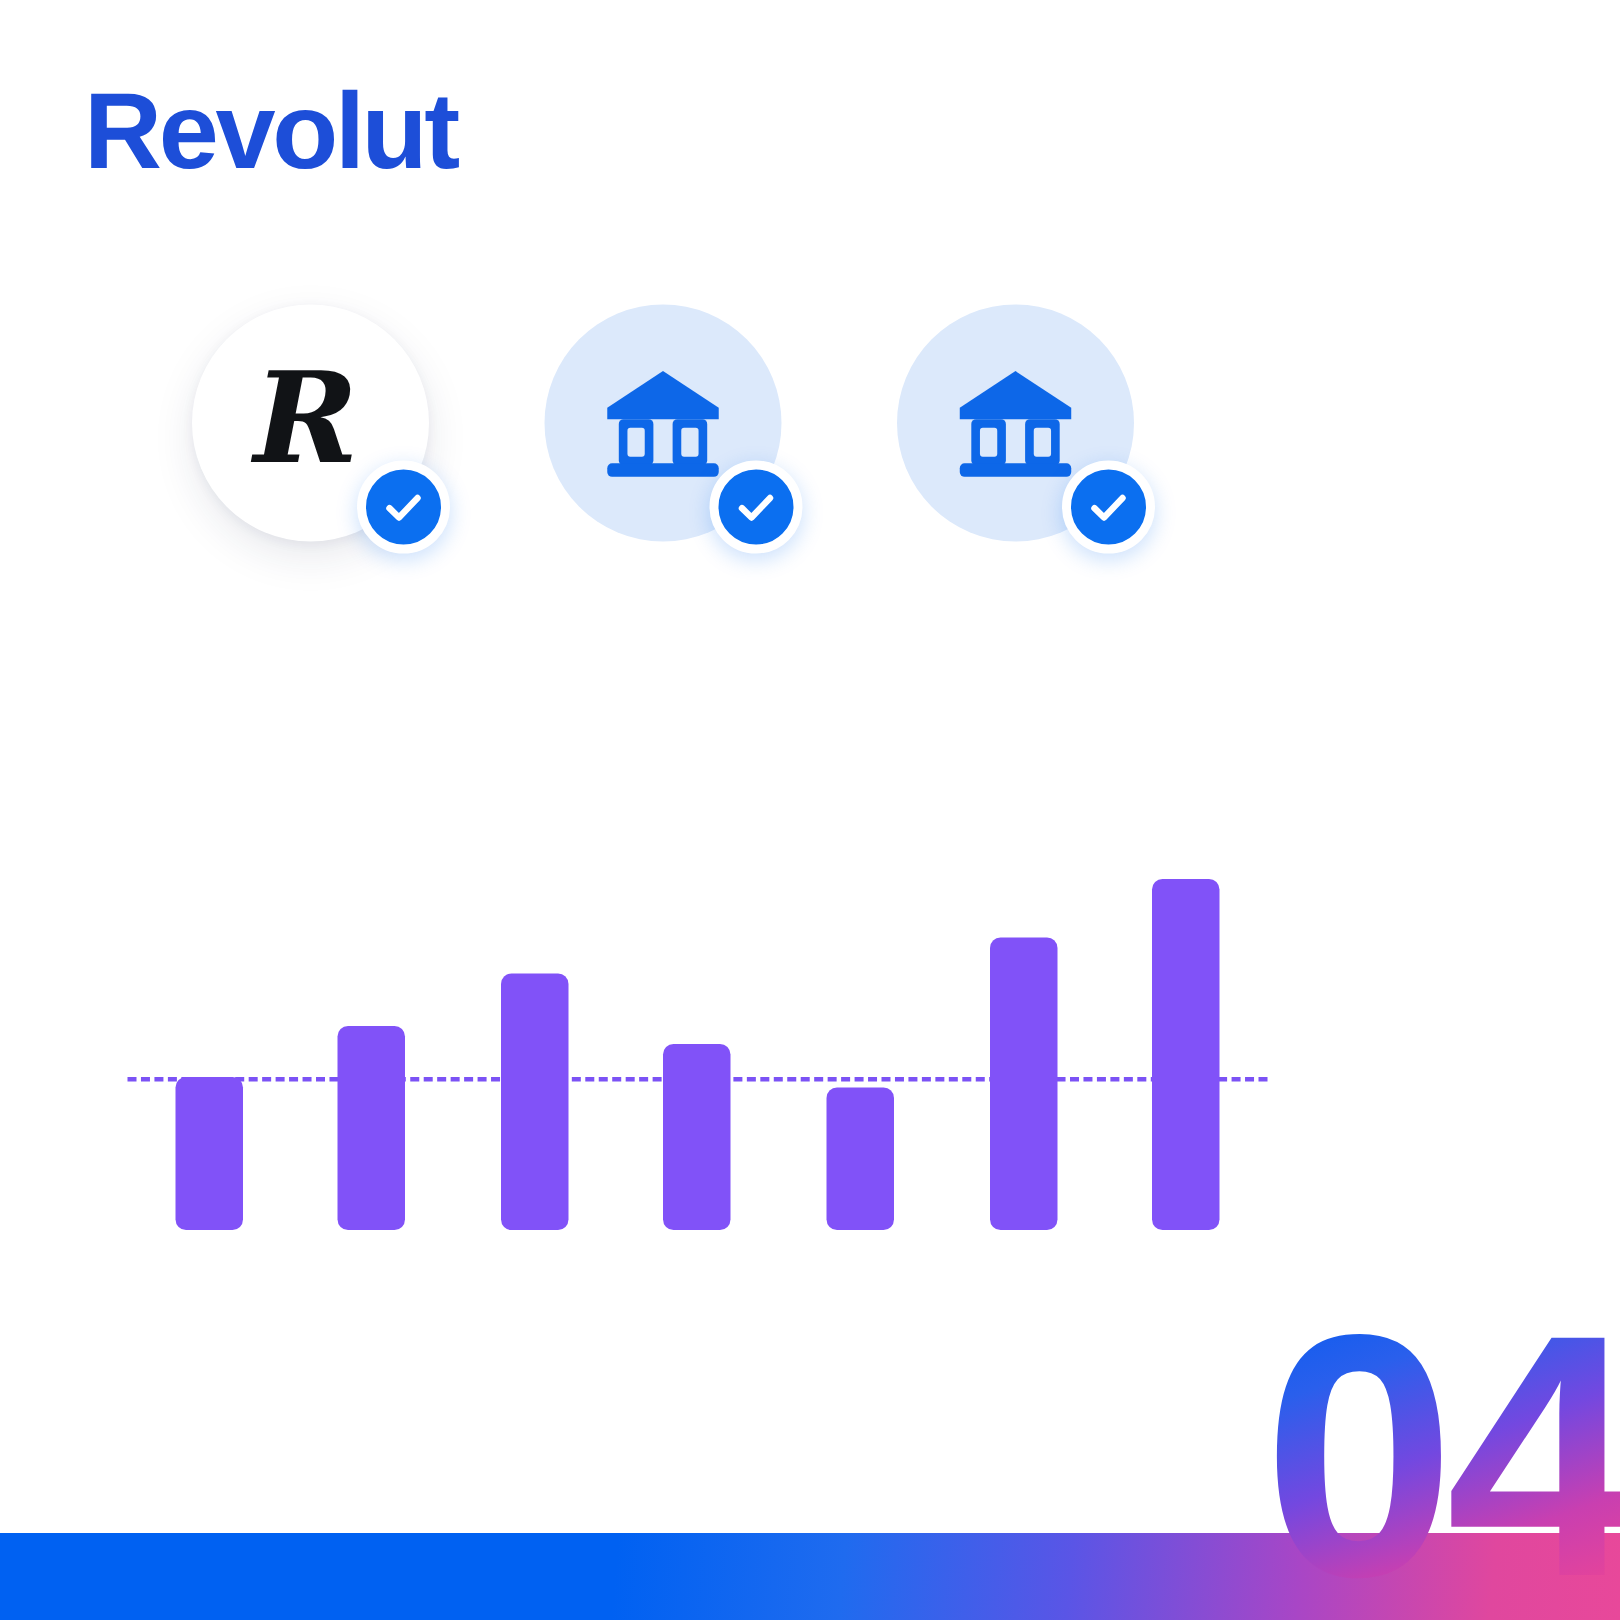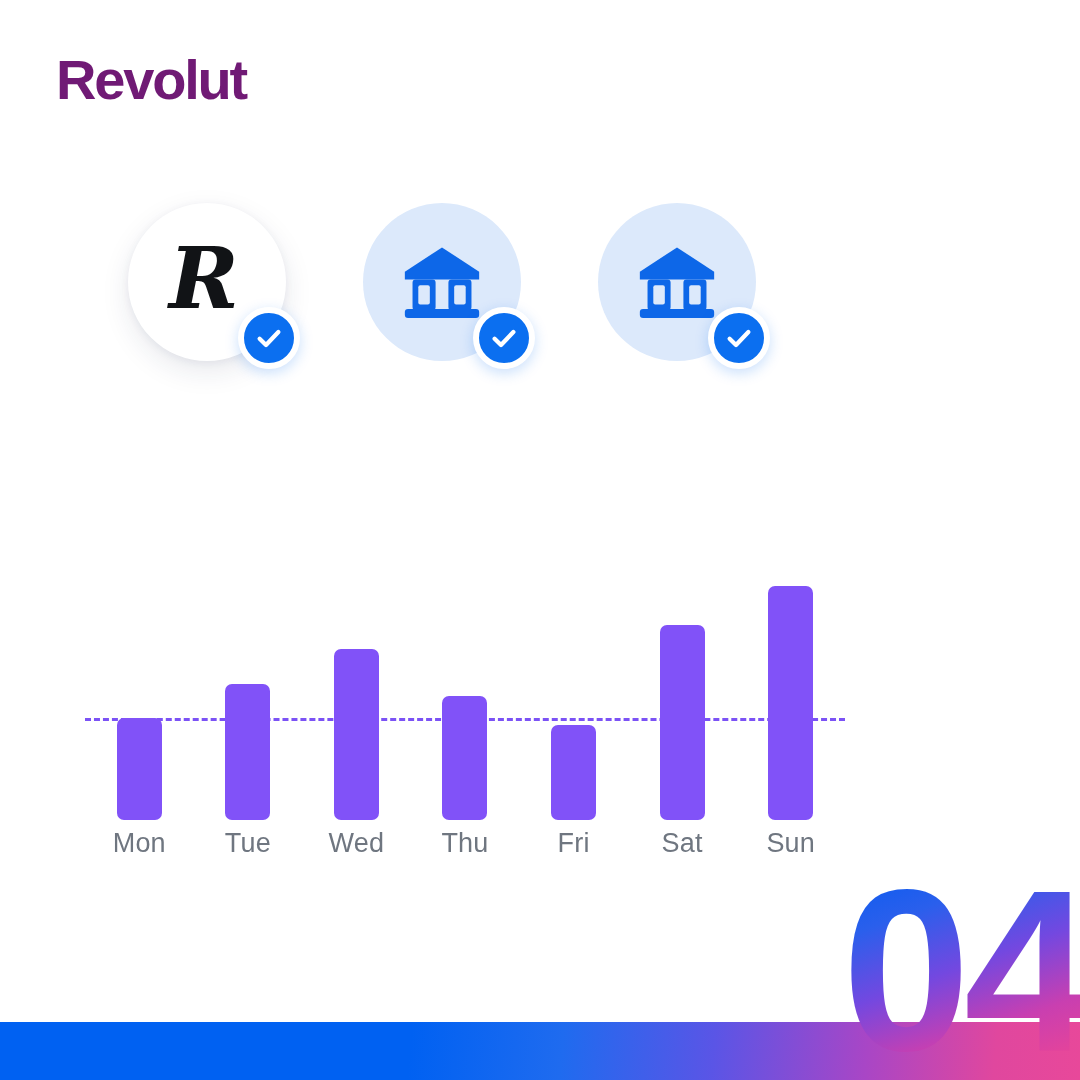--- a/index.html
+++ b/index.html
@@ -18,24 +18,24 @@
     background: #ffffff;
     overflow: hidden;
   }
 
   
   .brand {
     position: absolute;
     left: 56px;
     top: 52px;
     font-family: "Liberation Sans", sans-serif;
-    font-size: 56px;
+    font-size: 72px;
     font-weight: 700;
     letter-spacing: -2.2px;
-    color: #701a75;
+    color: #1d4ed8;
     line-height: 1;
     user-select: none;
   }
 
   
   .circles {
     position: absolute;
     left: 128px;
     top: 203px;
     width: 700px;
@@ -274,28 +274,19 @@
             <div class="bar" style="height: 95.0182px; background: rgb(129, 82, 248);"></div>
           </div>
           <div class="bar-slot">
             <div class="bar" style="height: 194.909px; background: rgb(129, 82, 248);"></div>
           </div>
           <div class="bar-slot">
             <div class="bar" style="height: 233.891px; background: rgb(129, 82, 248);"></div>
           </div>
         </div>
     </div>
-    <div class="labels">
-        <div class="label-slot" style="color: rgb(111, 118, 128);">Mon</div>
-        <div class="label-slot" style="color: rgb(111, 118, 128);">Tue</div>
-        <div class="label-slot" style="color: rgb(111, 118, 128);">Wed</div>
-        <div class="label-slot" style="color: rgb(111, 118, 128);">Thu</div>
-        <div class="label-slot" style="color: rgb(111, 118, 128);">Fri</div>
-        <div class="label-slot" style="color: rgb(111, 118, 128);">Sat</div>
-        <div class="label-slot" style="color: rgb(111, 118, 128);">Sun</div>
-      </div>
   </div>
 
   <div class="big-number">04</div>
 
   <div class="bottom-bar"></div>
 
 </div>
 
 </body></html>

